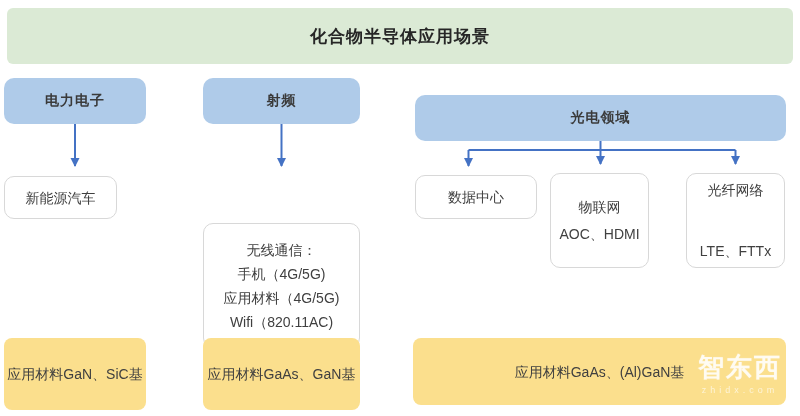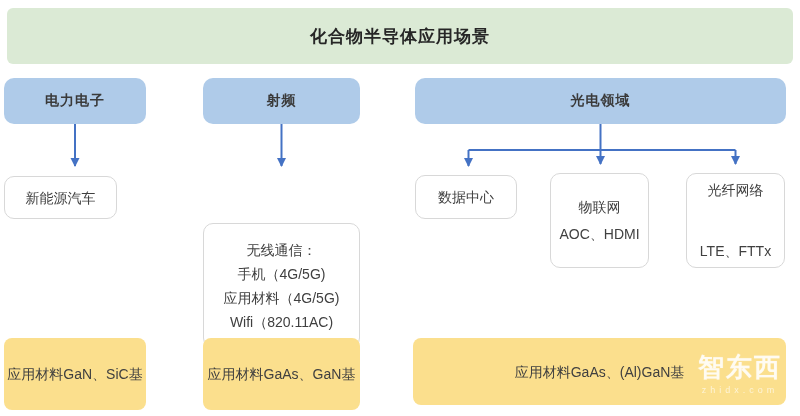--- a/index.html
+++ b/index.html
@@ -27,35 +27,35 @@
   .hdr {
     position: absolute; height: 46px;
     background: var(--header-blue, #AFCBE9);
     border-radius: 10px;
     display: flex; align-items: center; justify-content: center;
     font-size: 14px; font-weight: 600; color: #3A3A3A;
     letter-spacing: 1px;
   }
   .hdr1 { left: 4px;   top: 78px; width: 142px; }
   .hdr2 { left: 203px; top: 78px; width: 157px; }
-  .hdr3 { left: 415px; top: 78px; width: 371px; }
+  .hdr3 { left: 415px; top: 95px; width: 371px; }
   .node {
     position: absolute;
     background: #ffffff;
     border: 1px solid var(--box-border, #D8D8D8);
     border-radius: 10px;
     display: flex; flex-direction: column; align-items: center; justify-content: center;
     font-size: 14px; color: #404040;
     box-sizing: border-box;
     text-align: center;
   }
   .node .ln { line-height: 24px; white-space: nowrap; }
   .n1 { left: 4px;   top: 176px; width: 113px; height: 43px; }
   .n2 { left: 203px; top: 176px; width: 157px; height: 125px; margin-top: 47px; }
-  .n3 { left: 415px; top: 175px; width: 102px; height: 44px; }
+  .n3 { left: 415px; top: 175px; width: 122px; height: 44px; }
   .n4 { left: 550px; top: 173px; width: 99px;  height: 95px; }
   .n5 { left: 686px; top: 173px; width: 99px;  height: 95px; gap: 34px; }
   .n4 .ln, .n5 .ln { line-height: 27px; }
   .mat {
     position: absolute;
     background: var(--materials-yellow, #FBDF8D);
     border-radius: 8px;
     display: flex; align-items: center; justify-content: center;
     font-size: 14px; color: #404040;
     text-align: center;

